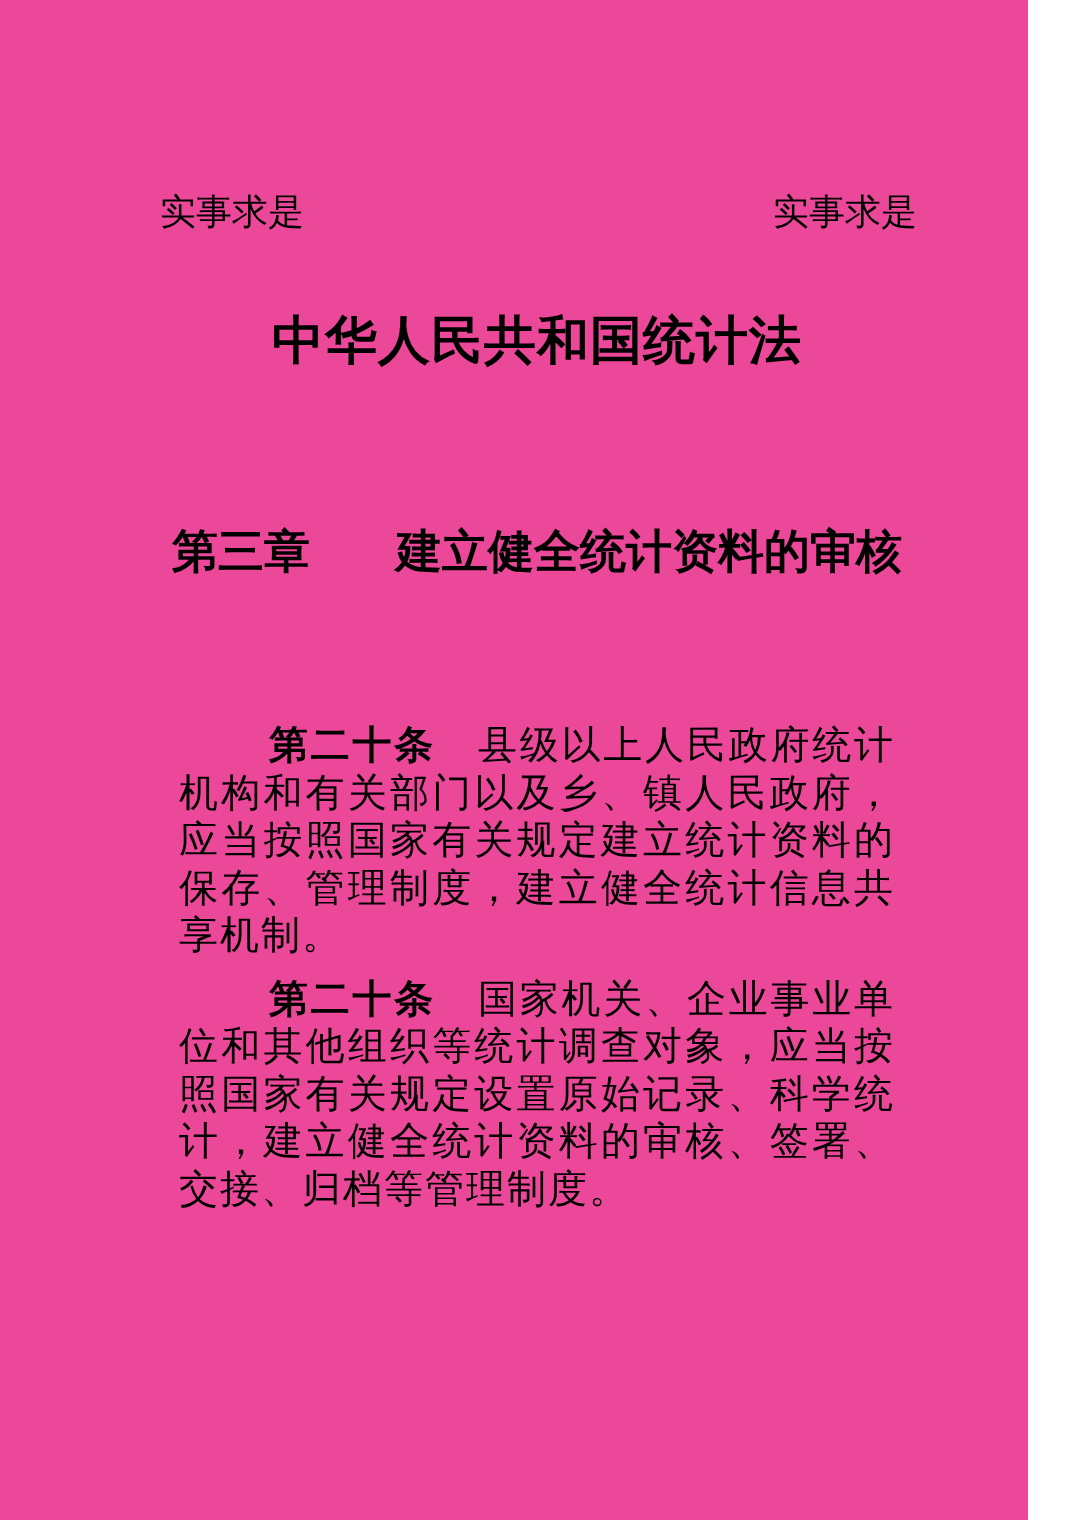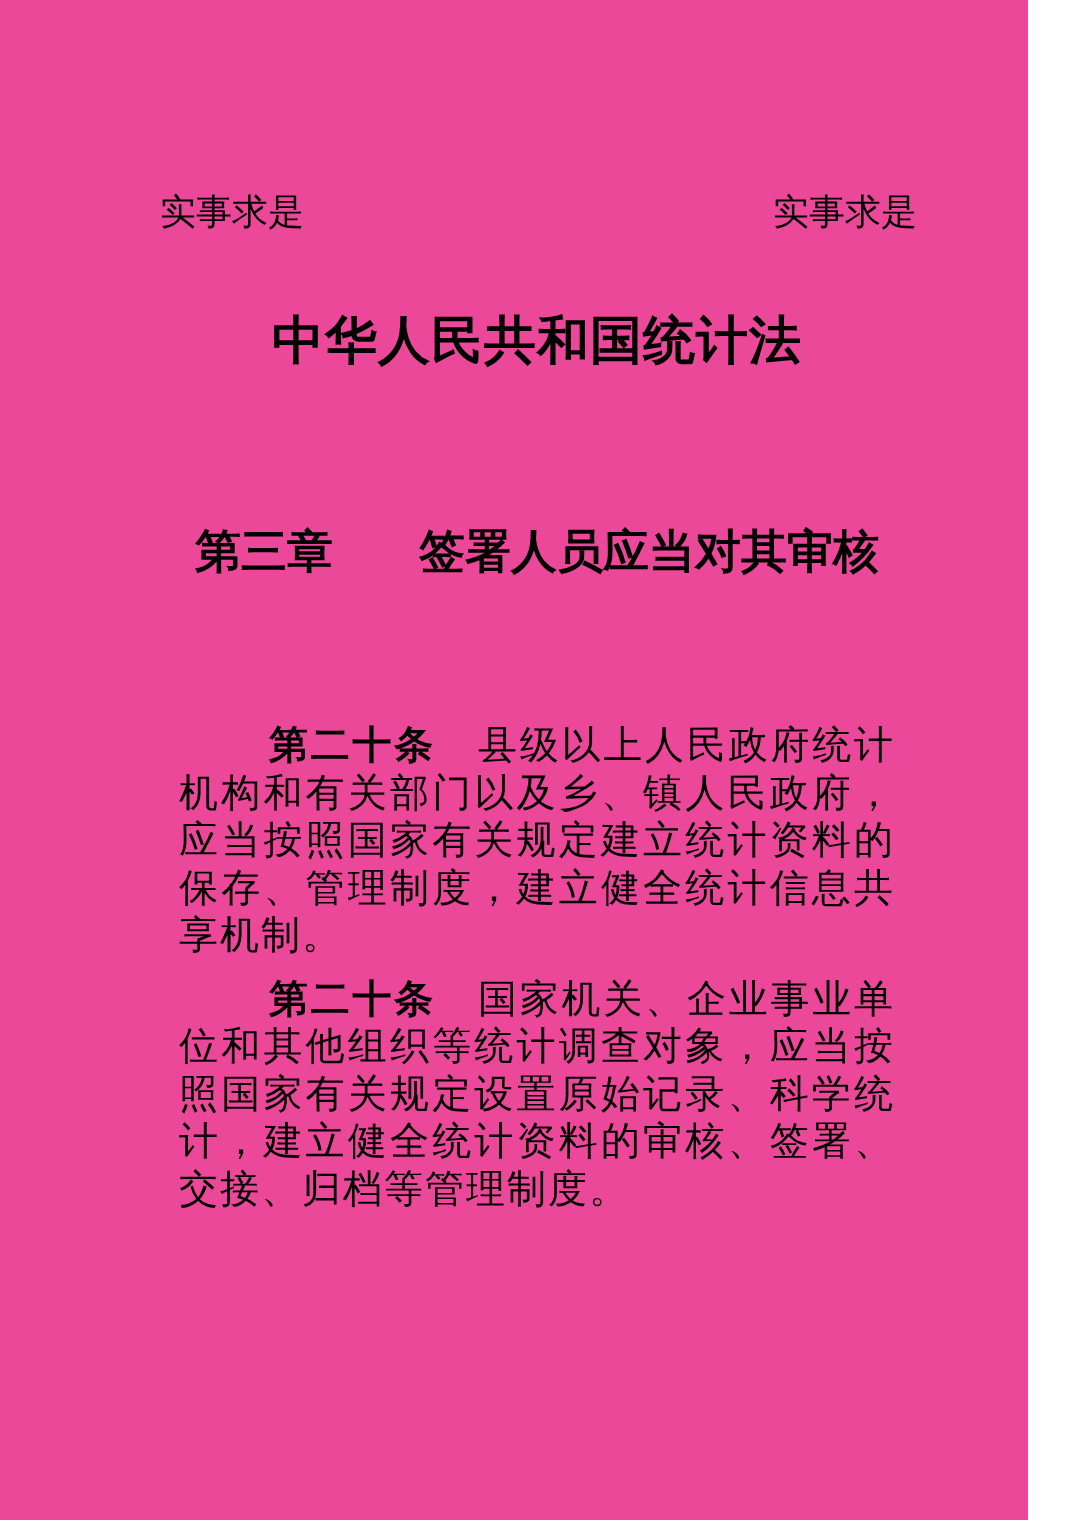--- a/index.html
+++ b/index.html
@@ -84,21 +84,21 @@
 
   <div class="header-row">
     <span>实事求是</span>
     <span>实事求是</span>
   </div>
 
   <div class="doc-title">中华人民共和国统计法</div>
 
   <div class="chapter-heading">
     <span>第三章</span>
-    <span>签署人员应当对其审核</span>
+    <span>建立健全统计资料的审核</span>
   </div>
 
   <div class="body-text">
     <p>
       <span class="article-label">第二十条</span><span>县级以上人民政府统计机构和有关部门以及乡、镇人民政府，应当按照国家有关规定建立统计资料的保存、管理制度，建立健全统计信息共享机制。</span>
     </p>
     <p>
       <span class="article-label">第二十条</span><span>国家机关、企业事业单位和其他组织等统计调查对象，应当按照国家有关规定设置原始记录、科学统计，建立健全统计资料的审核、签署、交接、归档等管理制度。</span>
     </p>
   </div>

